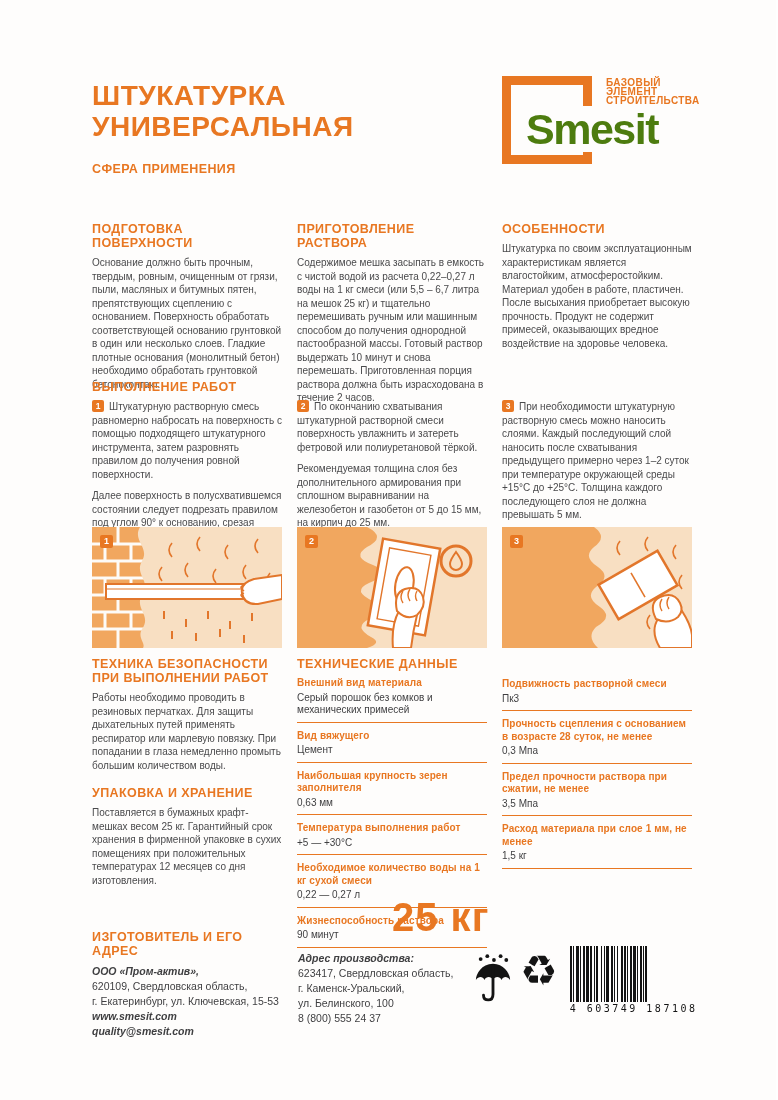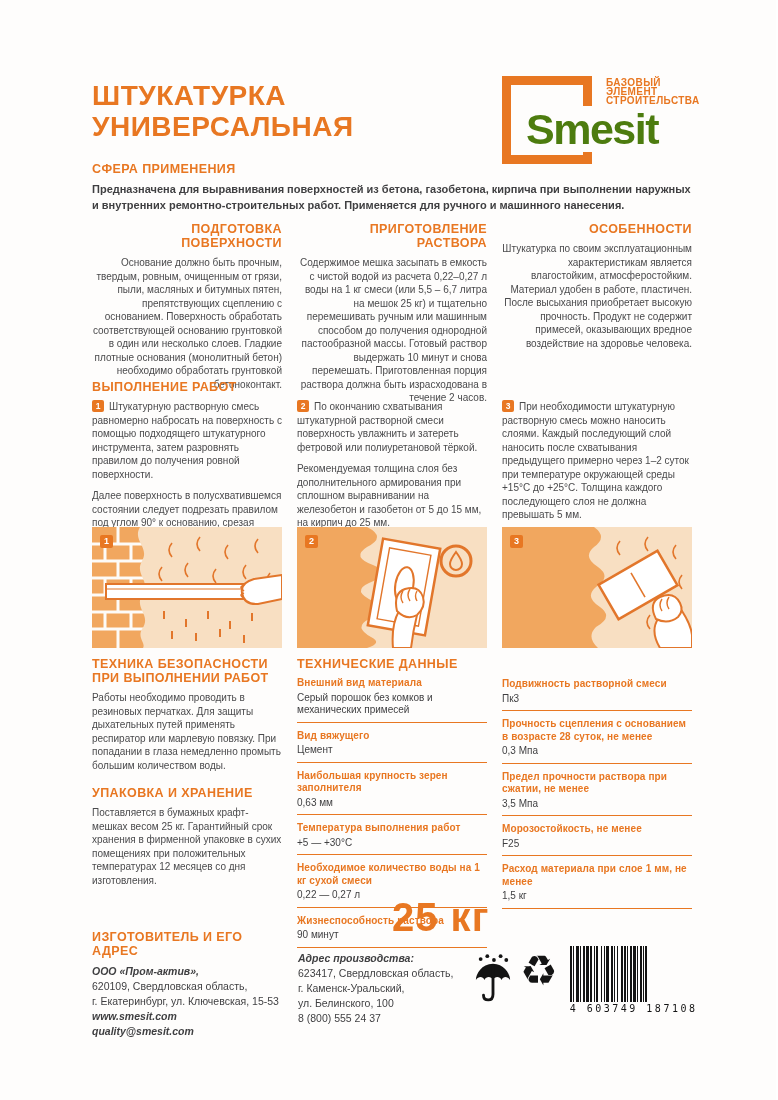--- a/index.html
+++ b/index.html
@@ -19,21 +19,21 @@
   .logo-tagline { position:absolute; left:104px; top:4px; font-size:10px; line-height:9px;
                   font-weight:700; color:#e87722; letter-spacing:.4px; }
 
   
   .h-orange { font-size:12.5px; font-weight:700; color:#e87722; letter-spacing:.4px; margin:0 0 6px 0; }
   .t-body { font-size:10px; line-height:13.5px; color:#4a4a4c; margin:0 0 8px 0; }
   .t-intro { font-size:11px; line-height:15.5px; font-weight:700; color:#3f3f41; margin:0; }
 
   .band-scope { top:162px; }
   .grid3 { display:grid; grid-template-columns:190px 190px 190px; column-gap:15px; }
-  .band-row1 { top:222px;text-align:right; }
+  .band-row1 { top:222px; }
   .band-works { top:380px; }
   .steps { margin-top:2px; }
   .badge { display:inline-block; width:12px; height:12px; background:#e87722; color:#fff;
            font-size:8.5px; font-weight:700; text-align:center; line-height:12px; border-radius:2px;
            margin-right:5px; vertical-align:1px; }
 
   
   .band-ill { top:527px; }
   .ill { position:relative; width:190px; height:121px; }
   .ill svg { display:block; }
@@ -79,21 +79,20 @@
       <div class="logo-tagline">
         <div>БАЗОВЫЙ ЭЛЕМЕНТ</div>
         <div>СТРОИТЕЛЬСТВА</div>
       </div>
       <div class="logo-word">Smesit</div>
     </div>
   </div>
 
   <div class="band band-scope">
     <div class="h-orange">СФЕРА ПРИМЕНЕНИЯ</div>
-    <p class="t-intro">Предназначена для выравнивания поверхностей из бетона, газобетона, кирпича при выполнении наружных и внутренних ремонтно-строительных работ. Применяется для ручного и машинного нанесения.</p>
   </div>
 
   <div class="band band-row1 grid3">
     <div>
       <div class="h-orange">ПОДГОТОВКА ПОВЕРХНОСТИ</div>
       <p class="t-body">Основание должно быть прочным, твердым, ровным, очищенным от грязи, пыли, масляных и битумных пятен, препятствующих сцеплению с основанием. Поверхность обработать соответствующей основанию грунтовкой в один или несколько слоев. Гладкие плотные основания (монолитный бетон) необходимо обработать грунтовкой бетоноконтакт.</p>
     </div>
     <div>
       <div class="h-orange">ПРИГОТОВЛЕНИЕ РАСТВОРА</div>
       <p class="t-body">Содержимое мешка засыпать в емкость с чистой водой из расчета 0,22–0,27 л воды на 1 кг смеси (или 5,5 – 6,7 литра на мешок 25 кг) и тщательно перемешивать ручным или машинным способом до получения однородной пастообразной массы. Готовый раствор выдержать 10 минут и снова перемешать. Приготовленная порция раствора должна быть израсходована в течение 2 часов.</p>
@@ -265,24 +264,20 @@
       </div>
       <div class="tech-entry">
         <div class="tech-label">Прочность сцепления с основанием в возрасте 28 суток, не менее</div>
         <div class="tech-value">0,3 Мпа</div>
       </div>
       <div class="tech-entry">
         <div class="tech-label">Предел прочности раствора при сжатии, не менее</div>
         <div class="tech-value">3,5 Мпа</div>
       </div>
       <div class="tech-entry">
-        <div class="tech-label">Морозостойкость, не менее</div>
-        <div class="tech-value">F25</div>
-      </div>
-      <div class="tech-entry">
         <div class="tech-label">Расход материала при слое 1 мм, не менее</div>
         <div class="tech-value">1,5 кг</div>
       </div>
     </div>
   </div>
 
   <div class="weight">25 кг</div>
 
   <div class="band band-footer">
     <div class="f-col1">

